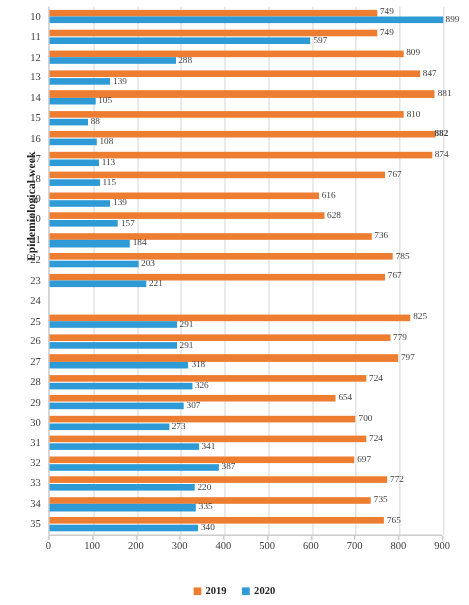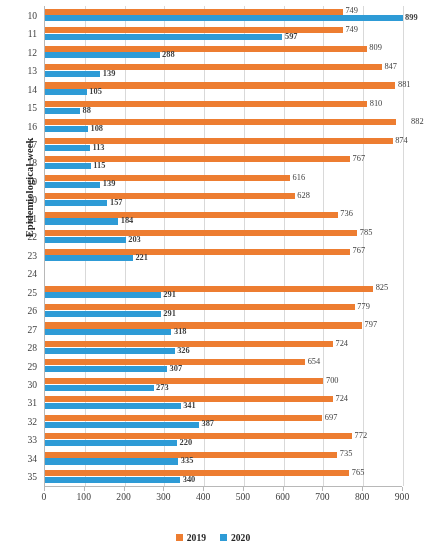--- a/index.html
+++ b/index.html
@@ -86,21 +86,21 @@
   .bar-2020 { background: #2E9BD6; top: 9.4px; }
 
   .bar-label {
     position: absolute;
     font-size: 8.4px;
     color: #3f3f3f;
     white-space: nowrap;
     line-height: 9px;
   }
   .lbl-2019 { top: 0.4px; }
-  .lbl-2020 { top: 7.3px; font-weight: bold; }
+  .lbl-2020 { top: 7.3px; }
 
   
   .week-labels {
     position: absolute;
     left: 0px;
     top: 6px;
     width: 40px;
     height: 480px;
   }
   .week-label {
@@ -273,21 +273,21 @@
           <div class="bar-label lbl-2020" style="left: 44.2667px;">105</div>
         </div>
         <div class="row" style="top: 92.3077px;">
           <div class="bar bar-2019" style="width: 322.2px; background: rgb(237, 125, 49);"></div>
           <div class="bar-label lbl-2019" style="left: 324.7px;">810</div>
           <div class="bar bar-2020" style="width: 35.0044px; background: rgb(46, 155, 214);"></div>
           <div class="bar-label lbl-2020" style="left: 37.5044px;">88</div>
         </div>
         <div class="row" style="top: 110.769px;">
           <div class="bar bar-2019" style="width: 350.84px; background: rgb(237, 125, 49);"></div>
-          <div class="bar-label lbl-2019" style="left: 366px;">882</div>
+          <div class="bar-label lbl-2019" style="left: 350px; font-weight: bold;">882</div>
           <div class="bar bar-2020" style="width: 42.96px; background: rgb(46, 155, 214);"></div>
           <div class="bar-label lbl-2020" style="left: 45.46px;">108</div>
         </div>
         <div class="row" style="top: 129.231px;">
           <div class="bar bar-2019" style="width: 347.658px; background: rgb(237, 125, 49);"></div>
           <div class="bar-label lbl-2019" style="left: 350.158px;">874</div>
           <div class="bar bar-2020" style="width: 44.9489px; background: rgb(46, 155, 214);"></div>
           <div class="bar-label lbl-2020" style="left: 47.4489px;">113</div>
         </div>
         <div class="row" style="top: 147.692px;">

